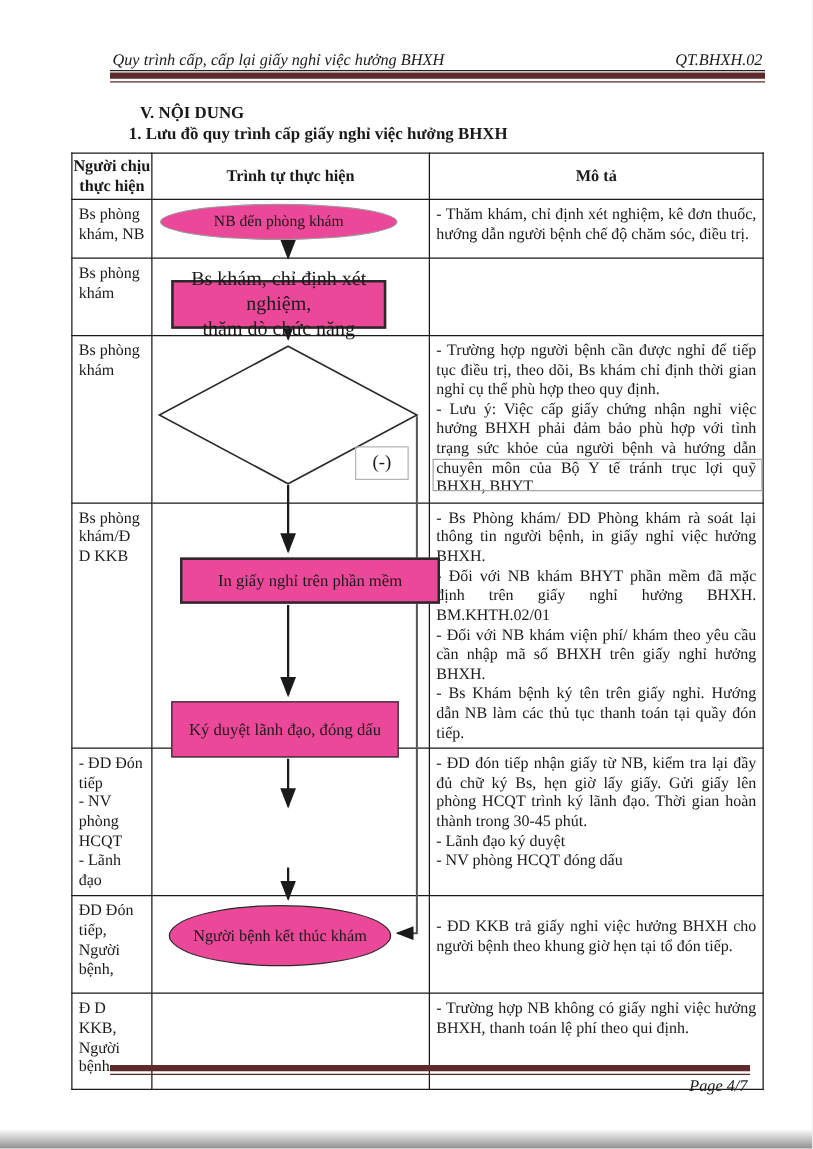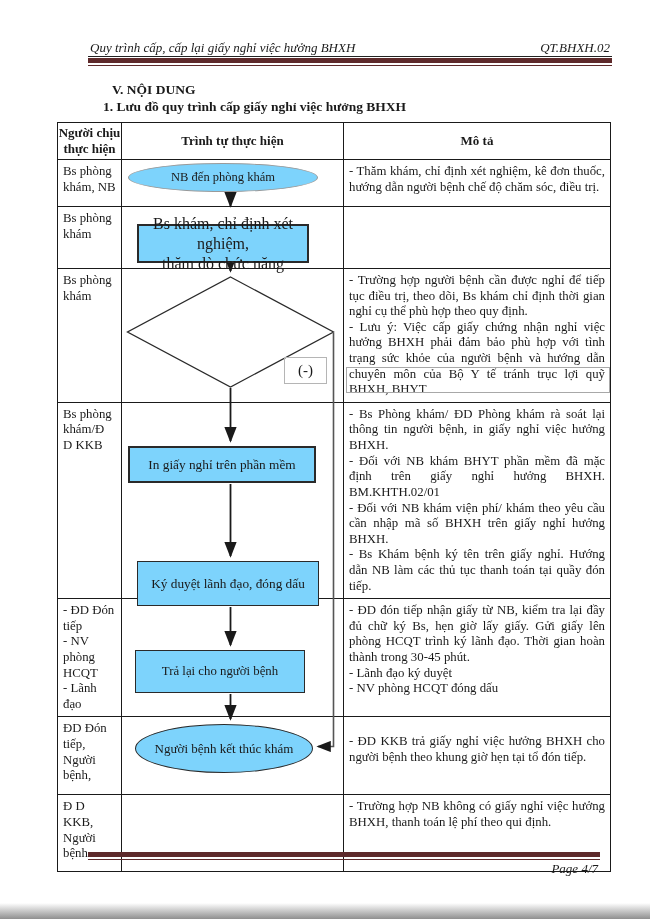--- a/index.html
+++ b/index.html
@@ -28,26 +28,26 @@
     font-size:12.8px;line-height:1.22;
   }
   th.c1{width:63px;}th.c2{width:221px;}th.c3{width:266px;}
   table.flow th{font-weight:bold;text-align:center;vertical-align:middle;height:36px;font-size:13px;line-height:1.25;}
   .h-r1{height:47px;} .h-r2{height:62px;} .h-r3{height:125px;} .h-r4{height:146px;}
   .h-r5{height:107px;} .h-r6{height:78px;} .h-r7{height:77px;}
   td .pad{padding:4px 5px;}
   td.vmid{vertical-align:middle;}
   .desc{text-align:justify;}
   
-  .shape{position:absolute;background:#7dd3fc;display:flex;align-items:center;justify-content:center;text-align:center;box-sizing:border-box;}
+  .shape{position:absolute;background:#ec4899;display:flex;align-items:center;justify-content:center;text-align:center;box-sizing:border-box;}
   .ell1{left:128px;top:163px;width:190px;height:29px;border:1px solid #9a9a9a;border-radius:50%;font-size:12.5px;}
   .rect2{left:137px;top:224px;width:172px;height:39px;border:2px solid #2a2a2a;font-size:16px;line-height:1.25;white-space:pre-line;}
   .dtext{left:155px;top:299px;width:151px;text-align:center;font-size:12.3px;line-height:16px;white-space:pre-line;}
   .negbox{left:284px;top:357px;width:43px;height:27px;border:1px solid #b5b5b5;font-size:15px;background:transparent;}
-  .rect4{left:128px;top:446px;width:188px;height:37px;border:2px solid #2a2a2a;font-size:13.3px;}
+  .rect4{left:144px;top:446px;width:208px;height:37px;border:2px solid #2a2a2a;font-size:13.3px;}
   .rect5{left:137px;top:561px;width:182px;height:45px;border:1.5px solid #2a2a2a;font-size:13.3px;}
   .rect6{left:135px;top:650px;width:170px;height:43px;border:1.5px solid #2a2a2a;font-size:12.8px;}
   .ell2{left:135px;top:724px;width:178px;height:49px;border:1.2px solid #2a2a2a;border-radius:50%;font-size:13px;}
   .emptybox{left:346px;top:367px;width:262px;height:24px;border:1px solid #a8a8a8;background:transparent;}
   svg.overlay{position:absolute;left:0;top:0;width:650px;height:919px;pointer-events:none;}
   
   .f-maroon{left:88px;top:852px;width:512px;height:5px;}
   .f-maroon-thin{left:88px;top:859px;width:512px;height:1px;}
   .pageno{left:438px;top:861px;width:160px;text-align:right;font-style:italic;font-size:13px;}
   .bottom-shadow{left:0;bottom:0;width:650px;height:16px;background:linear-gradient(to bottom,rgba(255,255,255,0),#8f8f8f);}
@@ -168,21 +168,20 @@
 
     <polyline points="333.5,333 333.5,746.5 318,746.5" fill="none" stroke="#555555" stroke-width="1.6" marker-end="url(#ah)"></polyline>
   </svg>
 
   <div class="shape ell1">NB đến phòng khám</div>
   <div class="shape rect2">Bs khám, chỉ định xét nghiệm,
 thăm dò chức năng</div>
   <div class="shape negbox">(-)</div>
   <div class="shape rect4">In giấy nghỉ trên phần mềm</div>
   <div class="shape rect5">Ký duyệt lãnh đạo, đóng dấu</div>
-  <div class="shape rect6">Trả lại cho người bệnh</div>
   <div class="shape ell2">Người bệnh kết thúc khám</div>
 
   <div class="abs f-maroon" style="background:#5e2a2b;"></div>
   <div class="abs f-maroon-thin" style="background:#5e2a2b;"></div>
   <div class="abs pageno">Page 4/7</div>
 
   <div class="abs bottom-shadow"></div>
 </div>
 
 </body></html>

